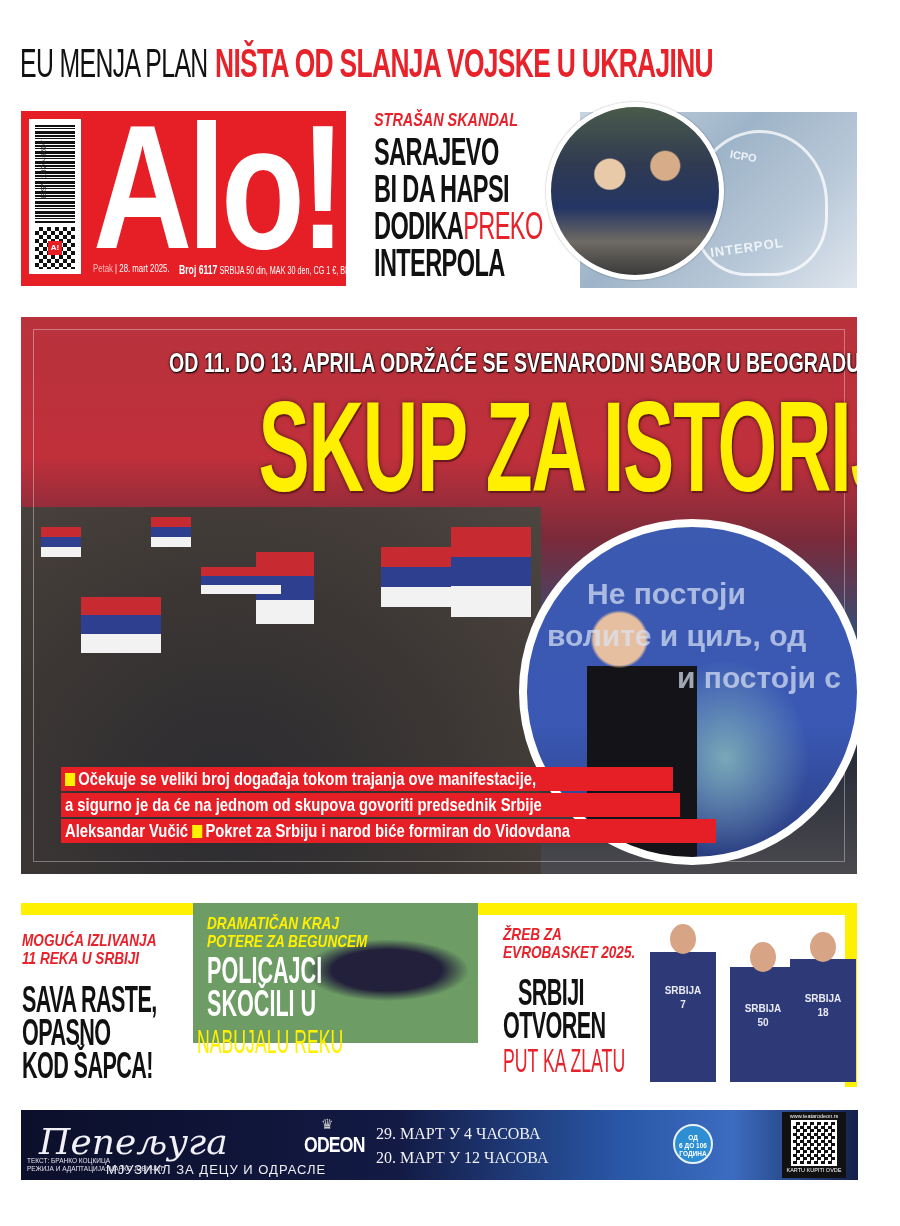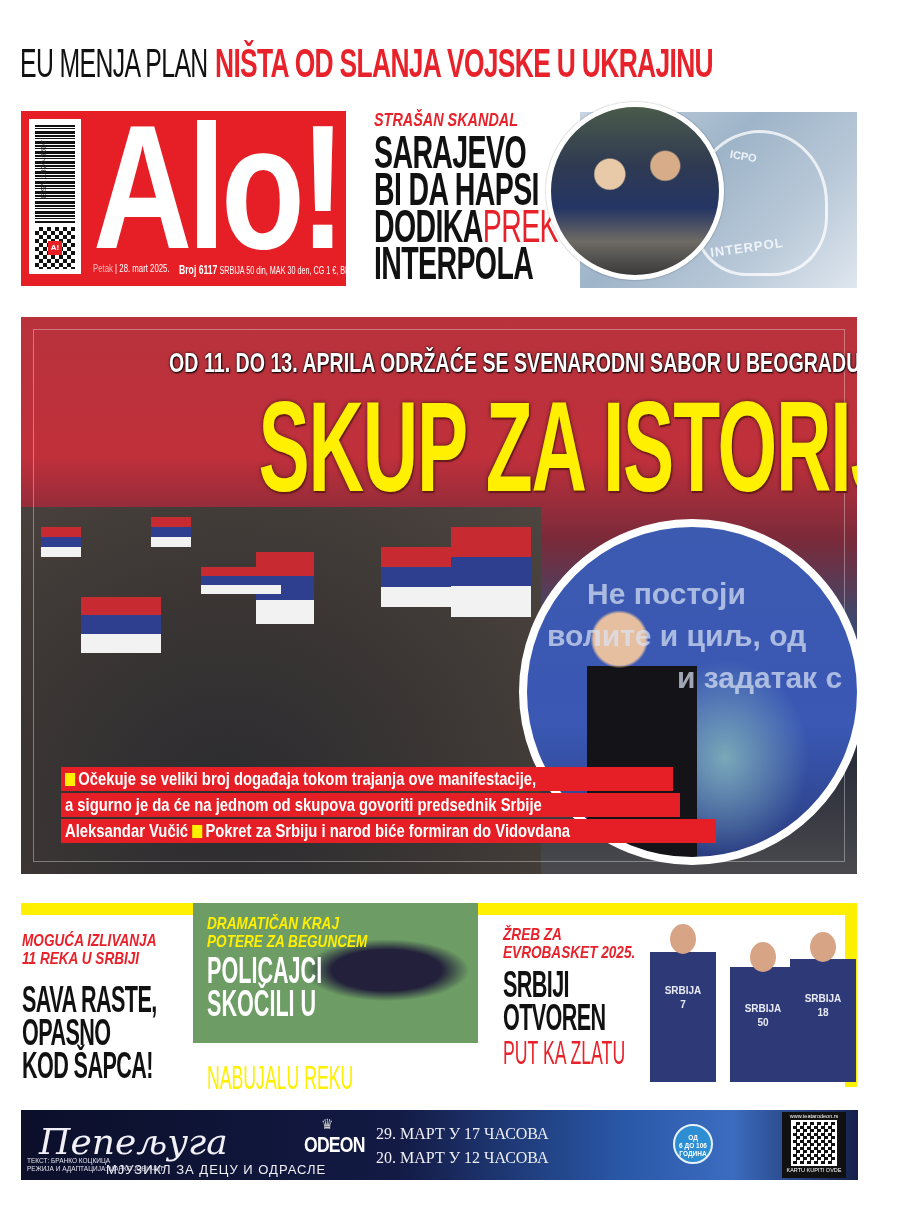--- a/index.html
+++ b/index.html
@@ -20,21 +20,21 @@
       repeating-conic-gradient(#111 0 25%,#fff 0 50%) 0 0/8px 8px;}
   .qr .mark{position:absolute;left:13px;top:14px;width:14px;height:14px;background:#e61f26;color:#fff;font-size:8px;font-weight:700;text-align:center;line-height:14px;}
   #logo{left:72px;top:-4px;width:250px;height:160px;color:#fff;font-weight:900;font-size:176px;line-height:160px;letter-spacing:-6px;transform:scaleX(.78);transform-origin:left;}
   #date-line{left:72px;top:152px;font-size:10px;color:#fff;white-space:nowrap;transform:scaleX(.78);transform-origin:left;}
   #date-line .pre{color:#f6b9bb;}
   #price-line{left:158px;top:152px;font-size:10px;color:#fff;white-space:nowrap;transform:scaleX(.72);transform-origin:left;}
   #price-line b{font-size:12px;}
 
   
   #dodik-kicker{left:374px;top:110px;color:#e8222a;font-size:18px;font-weight:700;font-style:italic;white-space:nowrap;transform:scaleX(.8);transform-origin:left;}
-  #dodik-title{left:374px;top:134px;width:200px;font-weight:900;font-size:46px;line-height:37px;color:#111;letter-spacing:-1px;}
+  #dodik-title{left:374px;top:134px;width:200px;font-weight:900;font-size:38px;line-height:37px;color:#111;letter-spacing:-1px;}
   #dodik-title .ln{display:block;white-space:nowrap;transform:scaleX(.62);transform-origin:left;}
   #dodik-title .red{color:#e8222a;font-weight:400;}
   #interpol-photo{left:580px;top:112px;width:277px;height:176px;background:linear-gradient(135deg,#c8d6e4 0%,#9eb4c8 40%,#b8c8d8 70%,#dfe6ee 100%);overflow:hidden;}
   .emblem{position:absolute;left:112px;top:18px;width:130px;height:140px;border:3px solid rgba(255,255,255,.75);border-radius:50% 50% 40% 40%;}
   .emblem-text{position:absolute;left:130px;top:128px;font-size:13px;color:#eef3f8;font-weight:700;transform:rotate(-8deg);letter-spacing:1px;}
   .emblem-top{position:absolute;left:150px;top:38px;font-size:11px;color:#eef3f8;font-weight:700;transform:rotate(10deg);}
   #dodik-circle{left:546px;top:102px;width:168px;height:168px;border-radius:50%;border:5px solid #fff;background:radial-gradient(circle at 35% 40%,#e8c9a8 0 10%,transparent 11%),radial-gradient(circle at 68% 35%,#d6ad88 0 9%,transparent 10%),linear-gradient(180deg,#4a5a4a 0%,#2f3a52 35%,#243564 60%,#6e6a64 80%,#3a3a3a 100%);box-shadow:0 0 2px rgba(0,0,0,.4);}
 
   
   #main-panel{left:21px;top:317px;width:836px;height:557px;background:linear-gradient(180deg,#b8323c 0%,#c0303b 25%,#7a2a3a 40%,#3c4a6e 55%,#2a2d3a 80%,#4a4a4e 100%);overflow:hidden;}
@@ -67,21 +67,21 @@
   #yellow-frame{left:21px;top:903px;width:836px;height:184px;border-top:12px solid #ffef00;border-right:12px solid #ffef00;box-sizing:border-box;}
   .story-kicker{color:#e8222a;font-weight:700;font-style:italic;font-size:17px;line-height:18px;white-space:nowrap;}
   .story-kicker span{display:inline-block;transform:scaleX(.8);transform-origin:left;}
   .story-title{color:#111;font-weight:900;font-size:36px;line-height:33px;white-space:nowrap;letter-spacing:-1px;}
   .story-title span{display:block;transform:scaleX(.6);transform-origin:left;}
   #sava{left:22px;top:932px;width:170px;}
   #police{left:193px;top:903px;width:285px;height:140px;background:radial-gradient(ellipse at 68% 48%,#22203a 0 20%,transparent 30%),#6d9c64;}
   #police .story-kicker{color:#ffef00;position:absolute;left:14px;top:12px;}
   #police .t1{position:absolute;left:14px;top:51px;color:#fff;font-weight:900;font-size:36px;line-height:33px;white-space:nowrap;}
   #police .t1 span{display:block;transform:scaleX(.6);transform-origin:left;}
-  #police .t2{position:absolute;left:14px;top:120px;color:#ffef00;font-size:34px;line-height:36px;white-space:nowrap;margin-top:36px;}
+  #police .t2{position:absolute;left:4px;top:120px;color:#ffef00;font-size:34px;line-height:36px;white-space:nowrap;}
   #police .t2 span{display:inline-block;transform:scaleX(.52);transform-origin:left;}
   #basket{left:503px;top:926px;width:160px;}
   #basket .red-line{color:#e8222a;font-size:34px;line-height:36px;white-space:nowrap;}
   #basket .red-line span{display:inline-block;transform:scaleX(.52);transform-origin:left;}
   #players{left:650px;top:922px;width:220px;height:160px;}
   .player{position:absolute;bottom:0;background:linear-gradient(180deg,transparent 0 18%,#2e3a78 18% 100%);width:66px;height:150px;}
   .player .head{position:absolute;left:20px;top:0;width:26px;height:30px;border-radius:50%;background:#d7a585;}
   .player .jersey{position:absolute;left:0;top:60px;width:66px;text-align:center;color:#e8eaf4;font-size:10px;font-weight:700;line-height:14px;}
 
   
@@ -139,21 +139,21 @@
 <div id="dodik-circle" class="abs"></div>
 
 <div id="main-panel" class="abs">
   <div id="crowd" class="abs"></div>
   <div class="inner-border"></div>
   <div id="sub-kicker" class="abs"><span>OD 11. DO 13. APRILA ODRŽAĆE SE SVENARODNI SABOR U BEOGRADU</span></div>
   <div id="main-headline" class="abs"><span>SKUP ZA ISTORIJU!</span></div>
   <div id="vucic-circle" class="abs">
     <div class="cyr" style="left:60px;top:50px;">Не постоји</div>
     <div class="cyr" style="left:20px;top:92px;">волите и циљ, од</div>
-    <div class="cyr" style="left:150px;top:134px;">и задатак с</div>
+    <div class="cyr" style="left:150px;top:134px;">и постоји с</div>
   </div>
   <div id="bullets" class="abs">
     <div class="bline"><span class="t"><span class="sq"></span><span>Očekuje se veliki broj događaja tokom trajanja ove manifestacije,</span></span></div><br>
     <div class="bline"><span class="t">a sigurno je da će na jednom od skupova govoriti predsednik Srbije</span></div><br>
     <div class="bline"><span class="t"><span>Aleksandar Vučić</span> <span class="sq"></span><span>Pokret za Srbiju i narod biće formiran do Vidovdana</span></span></div>
   </div>
 </div>
 
 <div id="yellow-frame" class="abs"></div>
 
@@ -179,21 +179,21 @@
     <span>SKOČILI U</span>
   </div>
   <div class="t2"><span>NABUJALU REKU</span></div>
 </div>
 
 <div id="basket" class="abs">
   <div class="story-kicker">
     <span>ŽREB ZA</span><br>
     <span>EVROBASKET 2025.</span>
   </div>
-  <div class="story-title" style="margin-top:6px;">
+  <div class="story-title" style="margin-top:14px;text-align:center;">
     <span>SRBIJI</span>
     <span>OTVOREN</span>
   </div>
   <div class="red-line"><span>PUT KA ZLATU</span></div>
 </div>
 <div id="players" class="abs">
   <div class="player" style="left:0;height:158px;">
     <div class="head"></div>
     <div class="jersey"><span>SRBIJA</span><br><span>7</span></div>
   </div>
@@ -210,21 +210,21 @@
 <div id="ad" class="abs">
   <div class="subtitle">МЈУЗИКЛ ЗА ДЕЦУ И ОДРАСЛЕ</div>
   <div class="title-script">Пепељуга</div>
   <div class="credits" style="left:6px;">
     <div>ТЕКСТ: БРАНКО КОЦКИЦА</div>
     <div>РЕЖИЈА И АДАПТАЦИЈА: МАРКО ЈОВИЧИЋ</div>
   </div>
   <div class="crown">♛</div>
   <div class="odeon">ODEON</div>
   <div class="dates">
-    <div>29. МАРТ У 17 ЧАСОВА</div>
+    <div>29. МАРТ У 4 ЧАСОВА</div>
     <div>20. МАРТ У 12 ЧАСОВА</div>
   </div>
   <div class="badge">
     <div>ОД</div>
     <div>6 ДО 106</div>
     <div>ГОДИНА</div>
   </div>
   <div class="qr-box">
     <div class="url">www.teatarodeon.rs</div>
     <div class="code"></div>

